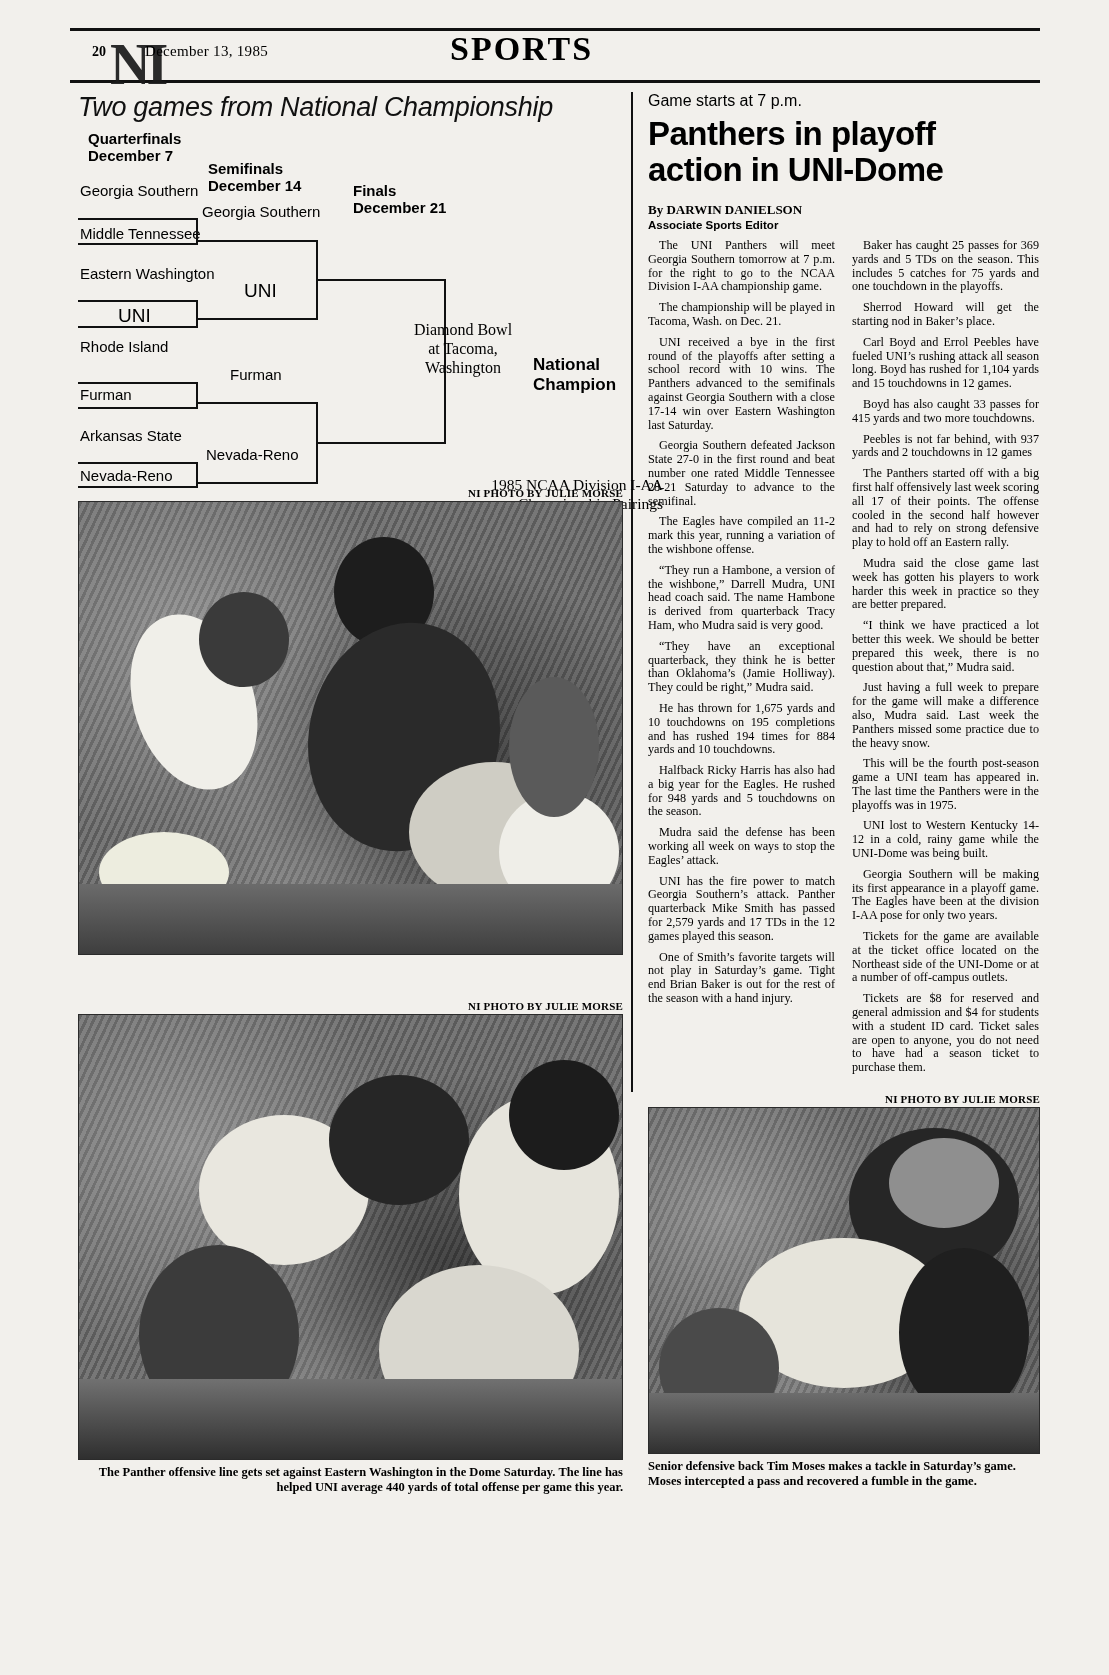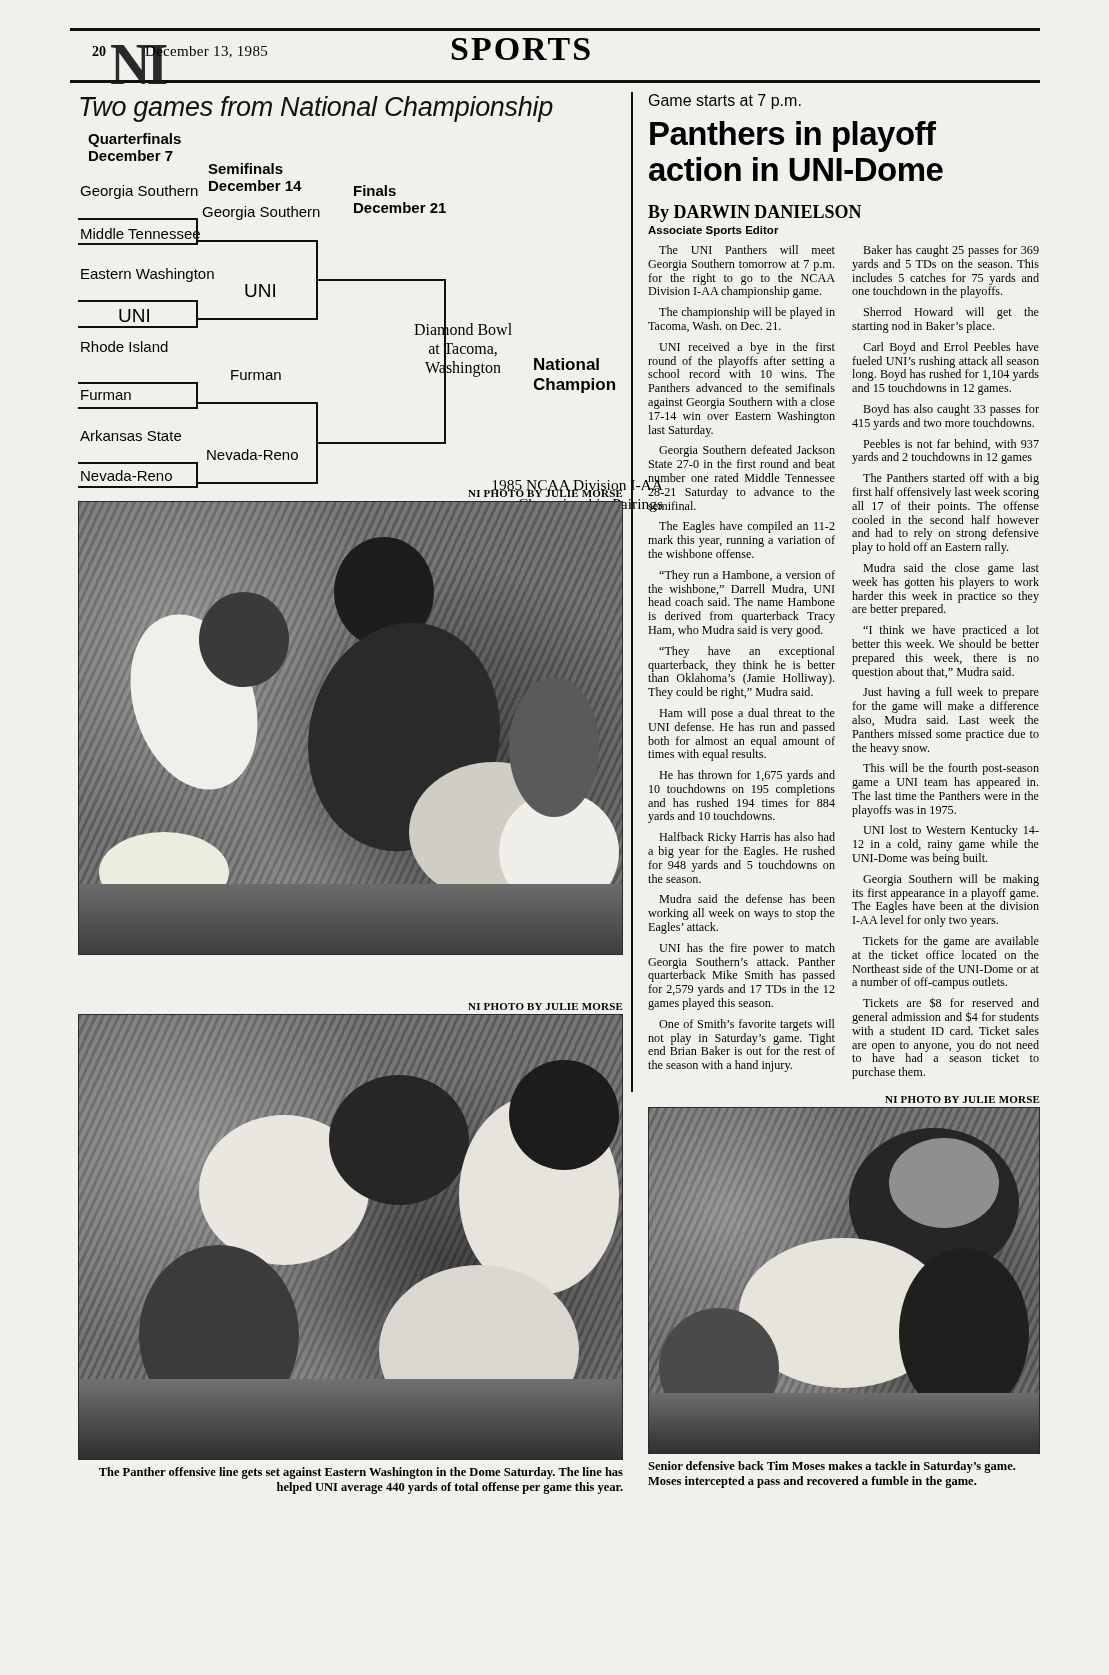--- a/index.html
+++ b/index.html
@@ -55,21 +55,21 @@
   }
   .photo .figs{position:absolute;inset:0;}
   .blob{position:absolute;border-radius:50%;}
   .cap{font-family:"Liberation Serif",serif;font-size:12.5px;font-weight:bold;line-height:15px;}
 
   
   .rightcol{position:absolute;left:648px;top:92px;width:392px;}
   .kicker{font-family:"Liberation Sans",sans-serif;font-size:16px;}
   .big-head{font-family:"Liberation Sans",sans-serif;font-size:33px;font-weight:bold;line-height:36px;
     letter-spacing:-.5px;margin-top:6px;}
-  .byline{font-family:"Liberation Serif",serif;font-size:18px;font-weight:bold;margin-top:14px;}
+  .byline{font-family:"Liberation Serif",serif;font-size:13px;font-weight:bold;margin-top:14px;}
   .byline2{font-family:"Liberation Sans",sans-serif;font-size:11.5px;font-weight:bold;margin-top:1px;}
   .cols{display:flex;gap:17px;margin-top:8px;}
   .col{width:187px;}
   .col p{margin:0 0 7px 0;font-size:12.2px;line-height:13.8px;text-align:justify;text-indent:11px;
     font-family:"Liberation Serif",serif;}
 </style>
 </head>
 <body>
 
 <div id="page">
@@ -210,40 +210,39 @@
 
     <div class="cols">
       <div class="col">
         <p>The UNI Panthers will meet Georgia Southern tomorrow at 7 p.m. for the right to go to the NCAA Division I-AA championship game.</p>
         <p>The championship will be played in Tacoma, Wash. on Dec. 21.</p>
         <p>UNI received a bye in the first round of the playoffs after setting a school record with 10 wins. The Panthers advanced to the semifinals against Georgia Southern with a close 17-14 win over Eastern Washington last Saturday.</p>
         <p>Georgia Southern defeated Jackson State 27-0 in the first round and beat number one rated Middle Tennessee 28-21 Saturday to advance to the semifinal.</p>
         <p>The Eagles have compiled an 11-2 mark this year, running a variation of the wishbone offense.</p>
         <p>“They run a Hambone, a version of the wishbone,” Darrell Mudra, UNI head coach said. The name Hambone is derived from quarterback Tracy Ham, who Mudra said is very good.</p>
         <p>“They have an exceptional quarterback, they think he is better than Oklahoma’s (Jamie Holliway). They could be right,” Mudra said.</p>
-        <p>Ham will pose a dual threat to the UNI defense. He has run and passed both for almost an equal amount of times with equal results.</p>
         <p>He has thrown for 1,675 yards and 10 touchdowns on 195 completions and has rushed 194 times for 884 yards and 10 touchdowns.</p>
         <p>Halfback Ricky Harris has also had a big year for the Eagles. He rushed for 948 yards and 5 touchdowns on the season.</p>
         <p>Mudra said the defense has been working all week on ways to stop the Eagles’ attack.</p>
         <p>UNI has the fire power to match Georgia Southern’s attack. Panther quarterback Mike Smith has passed for 2,579 yards and 17 TDs in the 12 games played this season.</p>
         <p>One of Smith’s favorite targets will not play in Saturday’s game. Tight end Brian Baker is out for the rest of the season with a hand injury.</p>
       </div>
       <div class="col">
         <p>Baker has caught 25 passes for 369 yards and 5 TDs on the season. This includes 5 catches for 75 yards and one touchdown in the playoffs.</p>
         <p>Sherrod Howard will get the starting nod in Baker’s place.</p>
         <p>Carl Boyd and Errol Peebles have fueled UNI’s rushing attack all season long. Boyd has rushed for 1,104 yards and 15 touchdowns in 12 games.</p>
         <p>Boyd has also caught 33 passes for 415 yards and two more touchdowns.</p>
         <p>Peebles is not far behind, with 937 yards and 2 touchdowns in 12 games</p>
         <p>The Panthers started off with a big first half offensively last week scoring all 17 of their points. The offense cooled in the second half however and had to rely on strong defensive play to hold off an Eastern rally.</p>
         <p>Mudra said the close game last week has gotten his players to work harder this week in practice so they are better prepared.</p>
         <p>“I think we have practiced a lot better this week. We should be better prepared this week, there is no question about that,” Mudra said.</p>
         <p>Just having a full week to prepare for the game will make a difference also, Mudra said. Last week the Panthers missed some practice due to the heavy snow.</p>
         <p>This will be the fourth post-season game a UNI team has appeared in. The last time the Panthers were in the playoffs was in 1975.</p>
         <p>UNI lost to Western Kentucky 14-12 in a cold, rainy game while the UNI-Dome was being built.</p>
-        <p>Georgia Southern will be making its first appearance in a playoff game. The Eagles have been at the division I-AA level for only two years.</p>
+        <p>Georgia Southern will be making its first appearance in a playoff game. The Eagles have been at the division I-AA pose for only two years.</p>
         <p>Tickets for the game are available at the ticket office located on the Northeast side of the UNI-Dome or at a number of off-campus outlets.</p>
         <p>Tickets are $8 for reserved and general admission and $4 for students with a student ID card. Ticket sales are open to anyone, you do not need to have had a season ticket to purchase them.</p>
       </div>
     </div>
   </div>
 
   <div style="position:absolute;left:648px;top:1093px;width:392px;">
     <div class="credit">NI PHOTO BY JULIE MORSE</div>
     <div class="photo" style="height:345px;margin-top:2px;">
       <div class="grain"></div>

